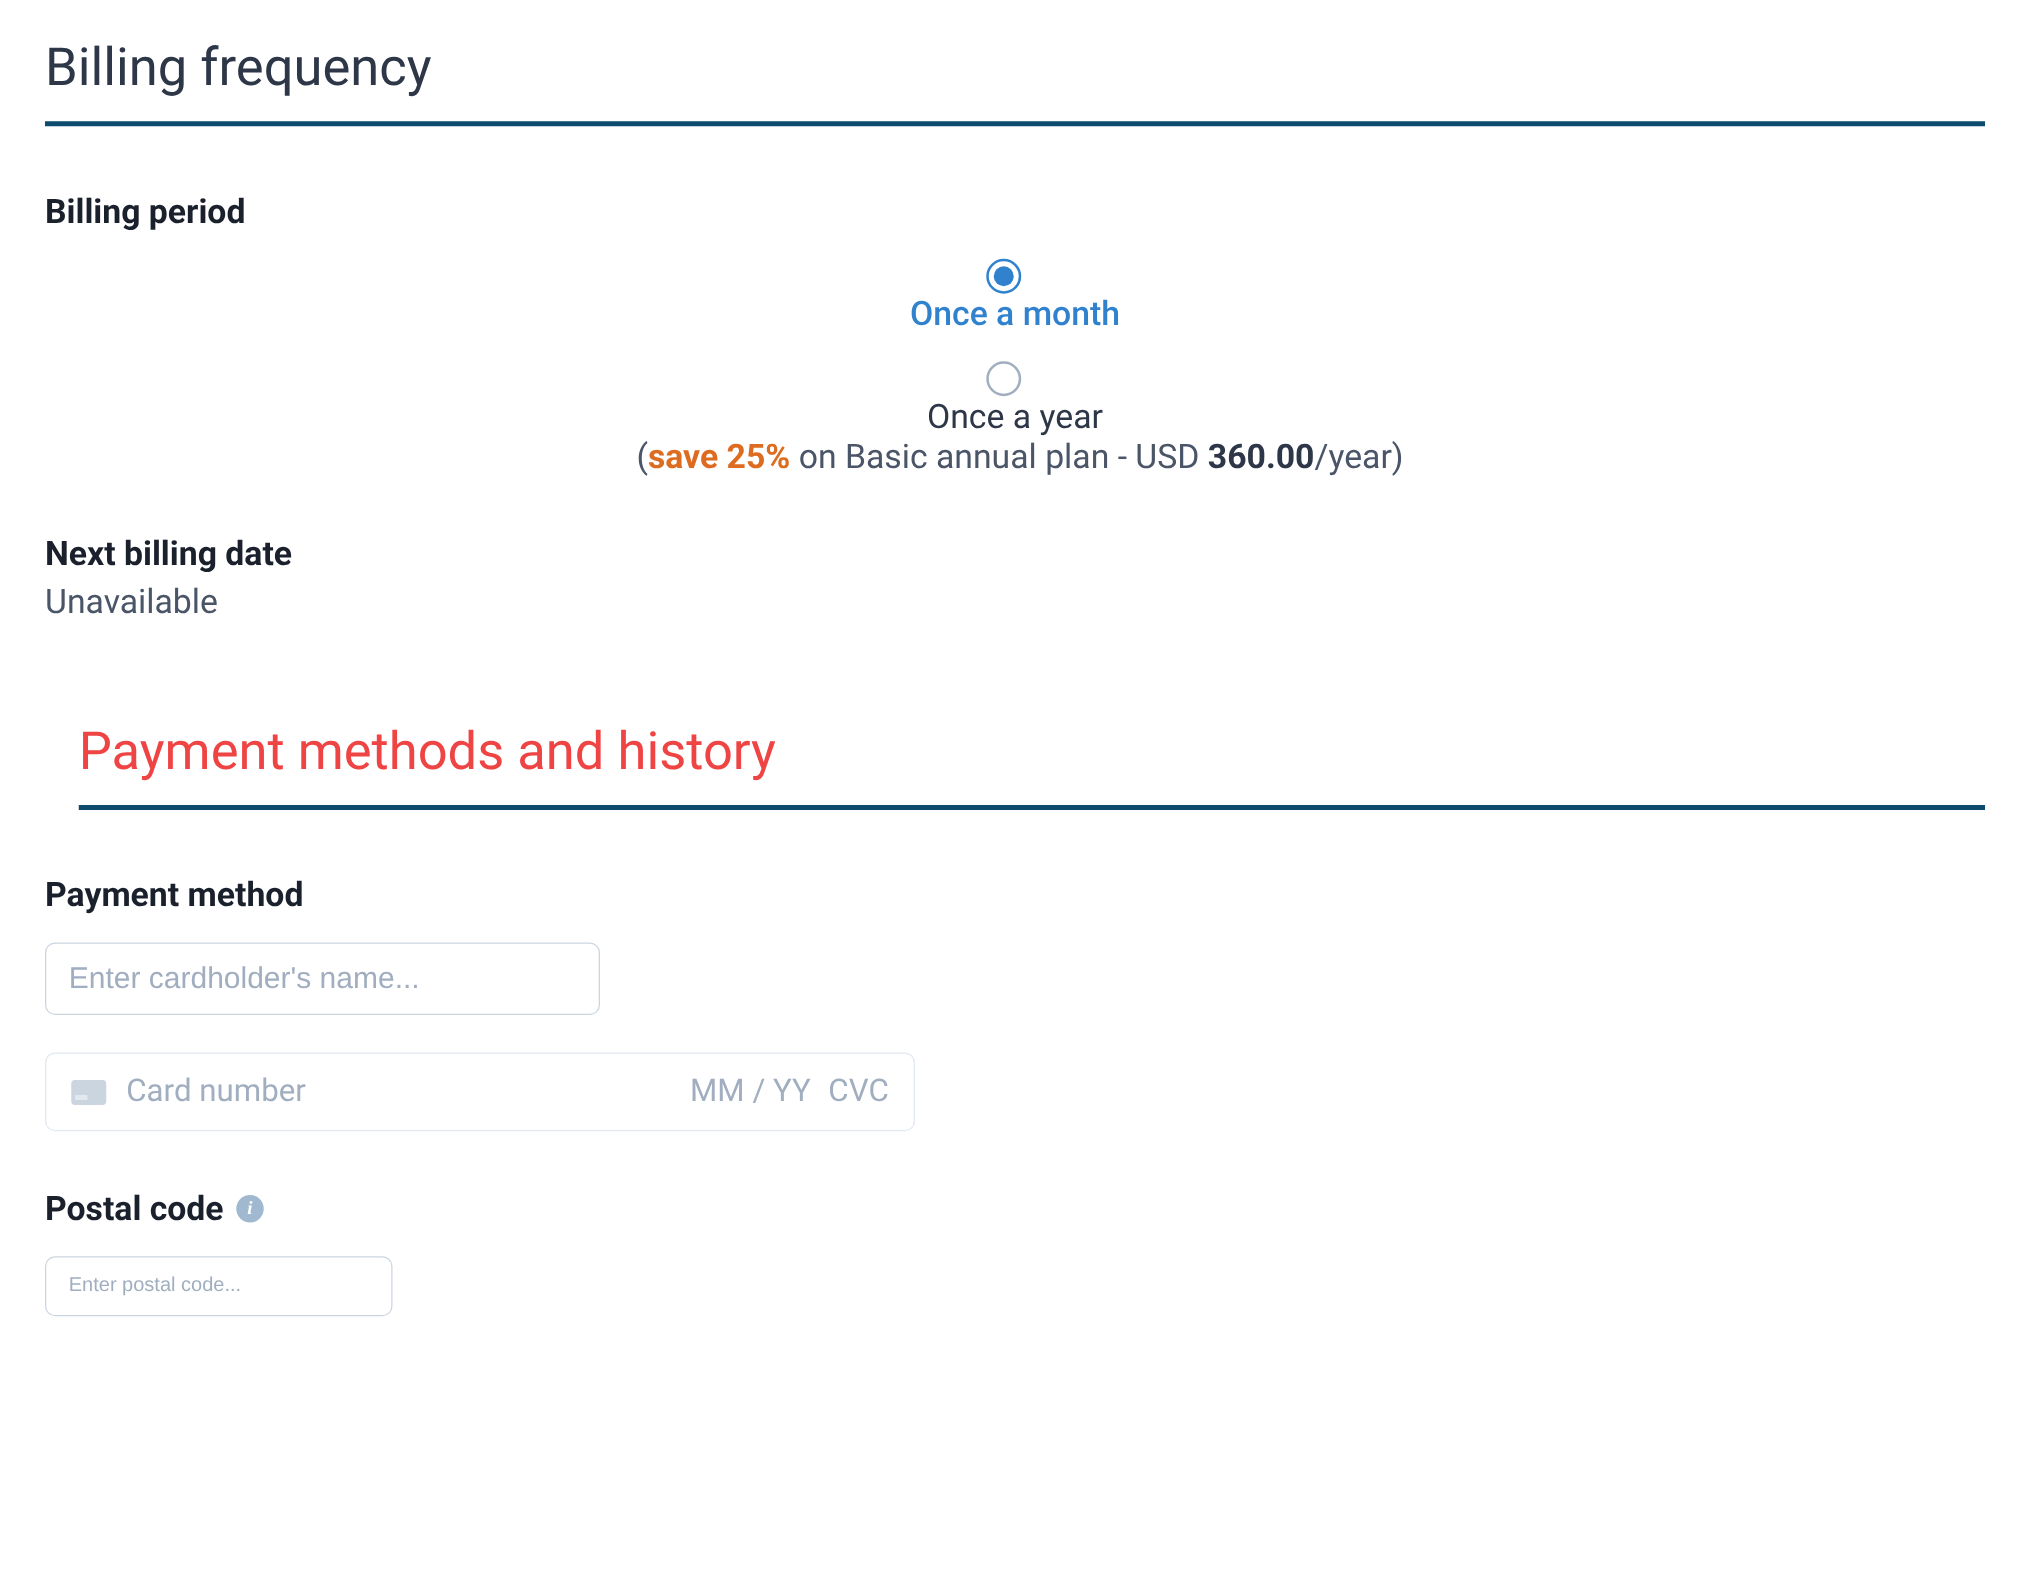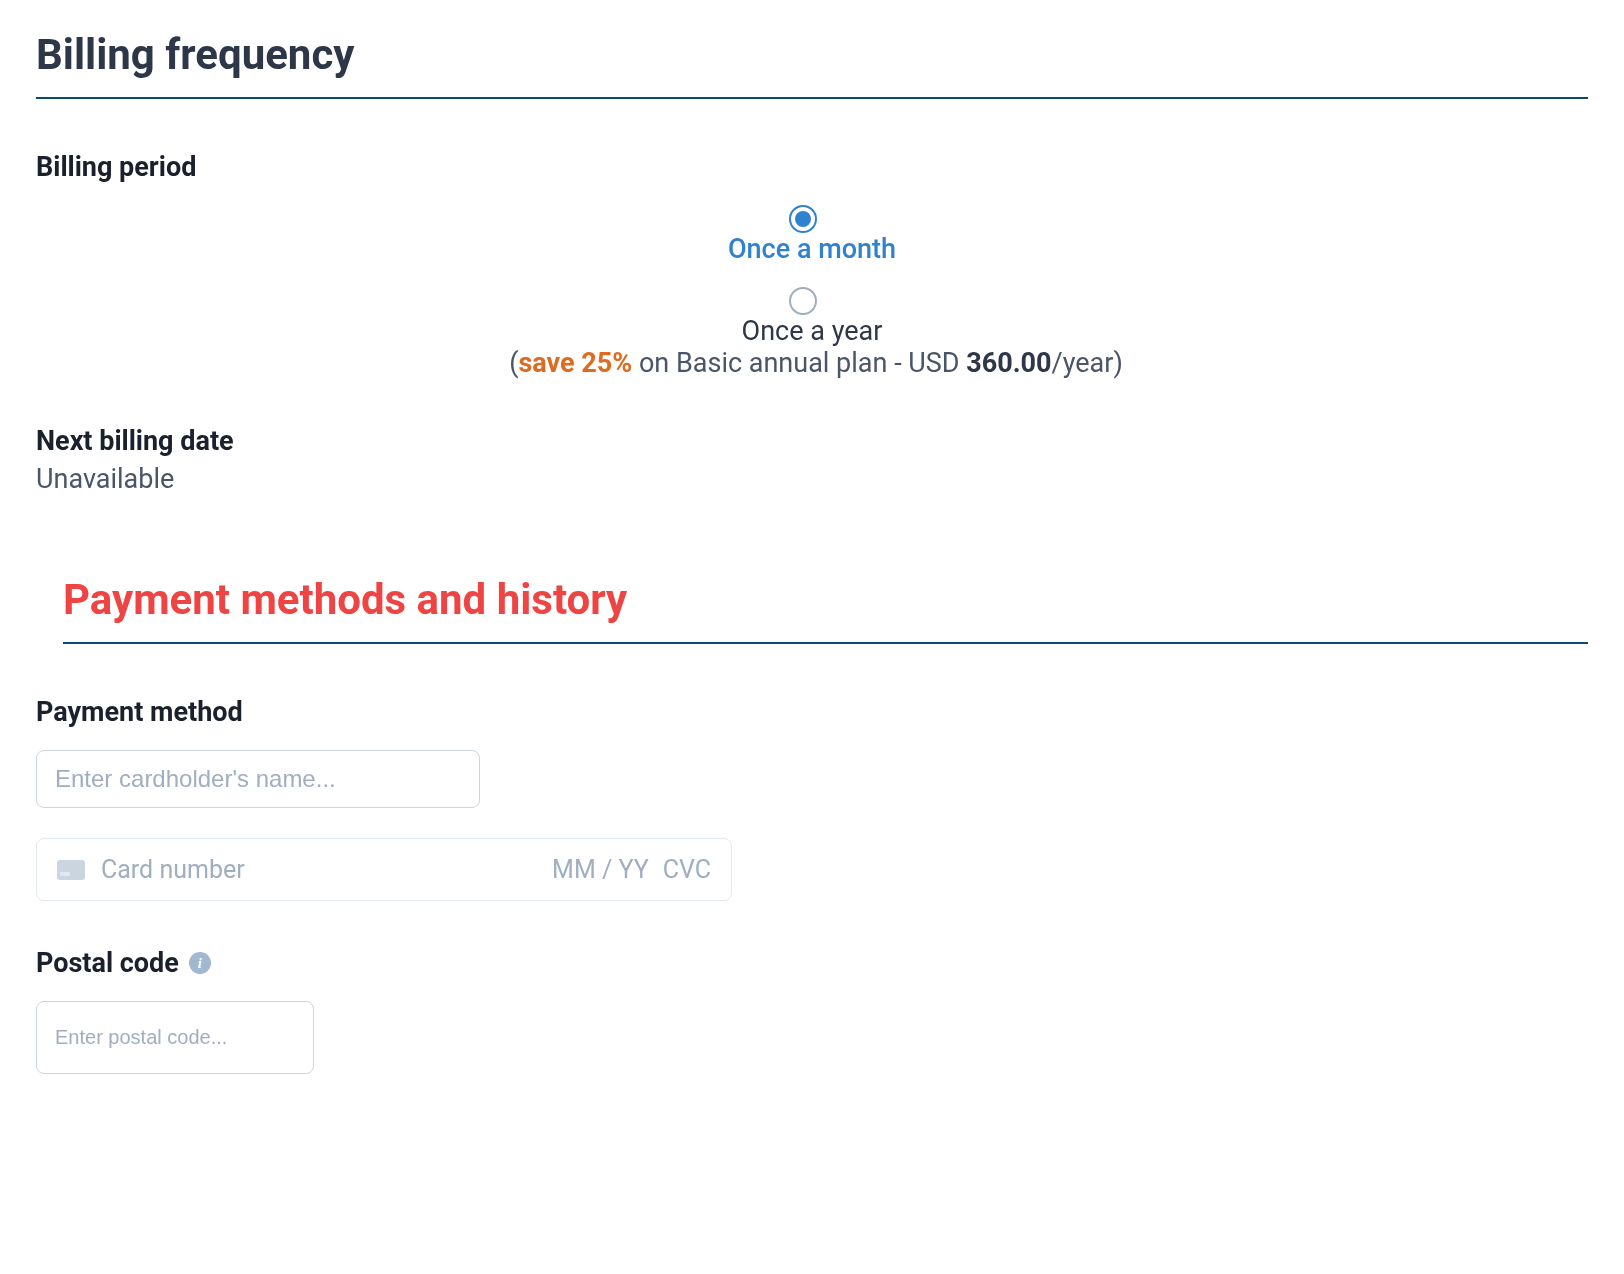--- a/index.html
+++ b/index.html
@@ -12,24 +12,24 @@
       background: #ffffff;
       padding: 30px 36px;
       color: #2d3748;
       width: 1624px;
     }
     .section {
       margin-bottom: 80px;
     }
     .section-heading {
       font-size: 42px;
-      font-weight: 700;
+      font-weight: 400;
       color: #2d3748;
       padding-bottom: 18px;
-      border-bottom: 2px solid #0c4a6e;
+      border-bottom: 4px solid #0c4a6e;
       margin-bottom: 52px;
     }
     .section-heading.section-heading-dark {
       color: #ef4444;
       margin-left: 27px;
     }
     .field-group {
       margin-bottom: 46px;
     }
     .field-label {
@@ -185,22 +185,22 @@
       align-items: center;
       justify-content: center;
       color: #ffffff;
       font-size: 15px;
       font-weight: 700;
       font-family: Georgia, serif;
       font-style: italic;
     }
     .postal-input {
       width: 278px;
-      padding: 24px 18px;
-      font-size: 20px;
+      padding: 14px 18px;
+      font-size: 16px;
       border: 1px solid #cbd5e0;
       border-radius: 8px;
       outline: none;
     }
     .postal-input::placeholder {
       color: #a0aec0;
     }
   </style>
 </head>
 <body>

